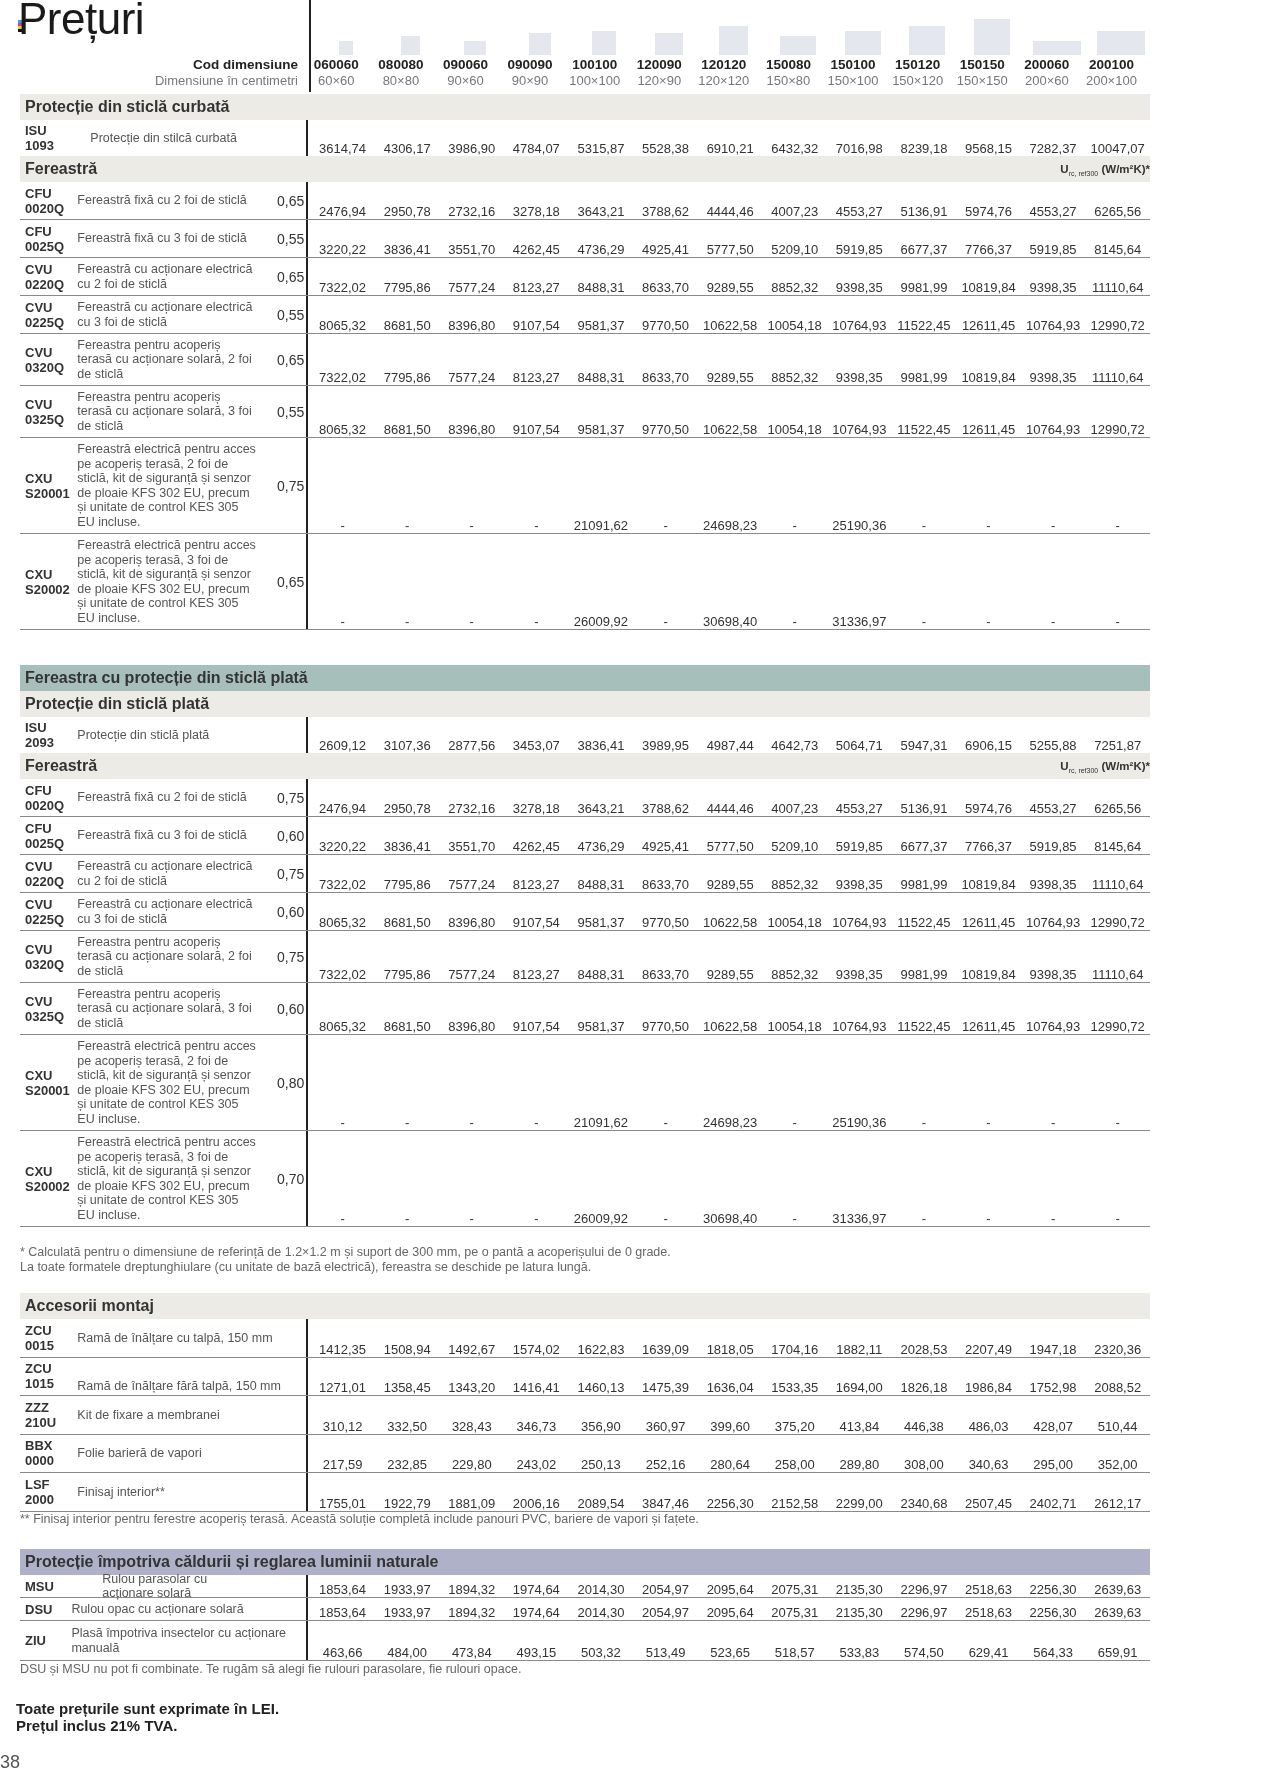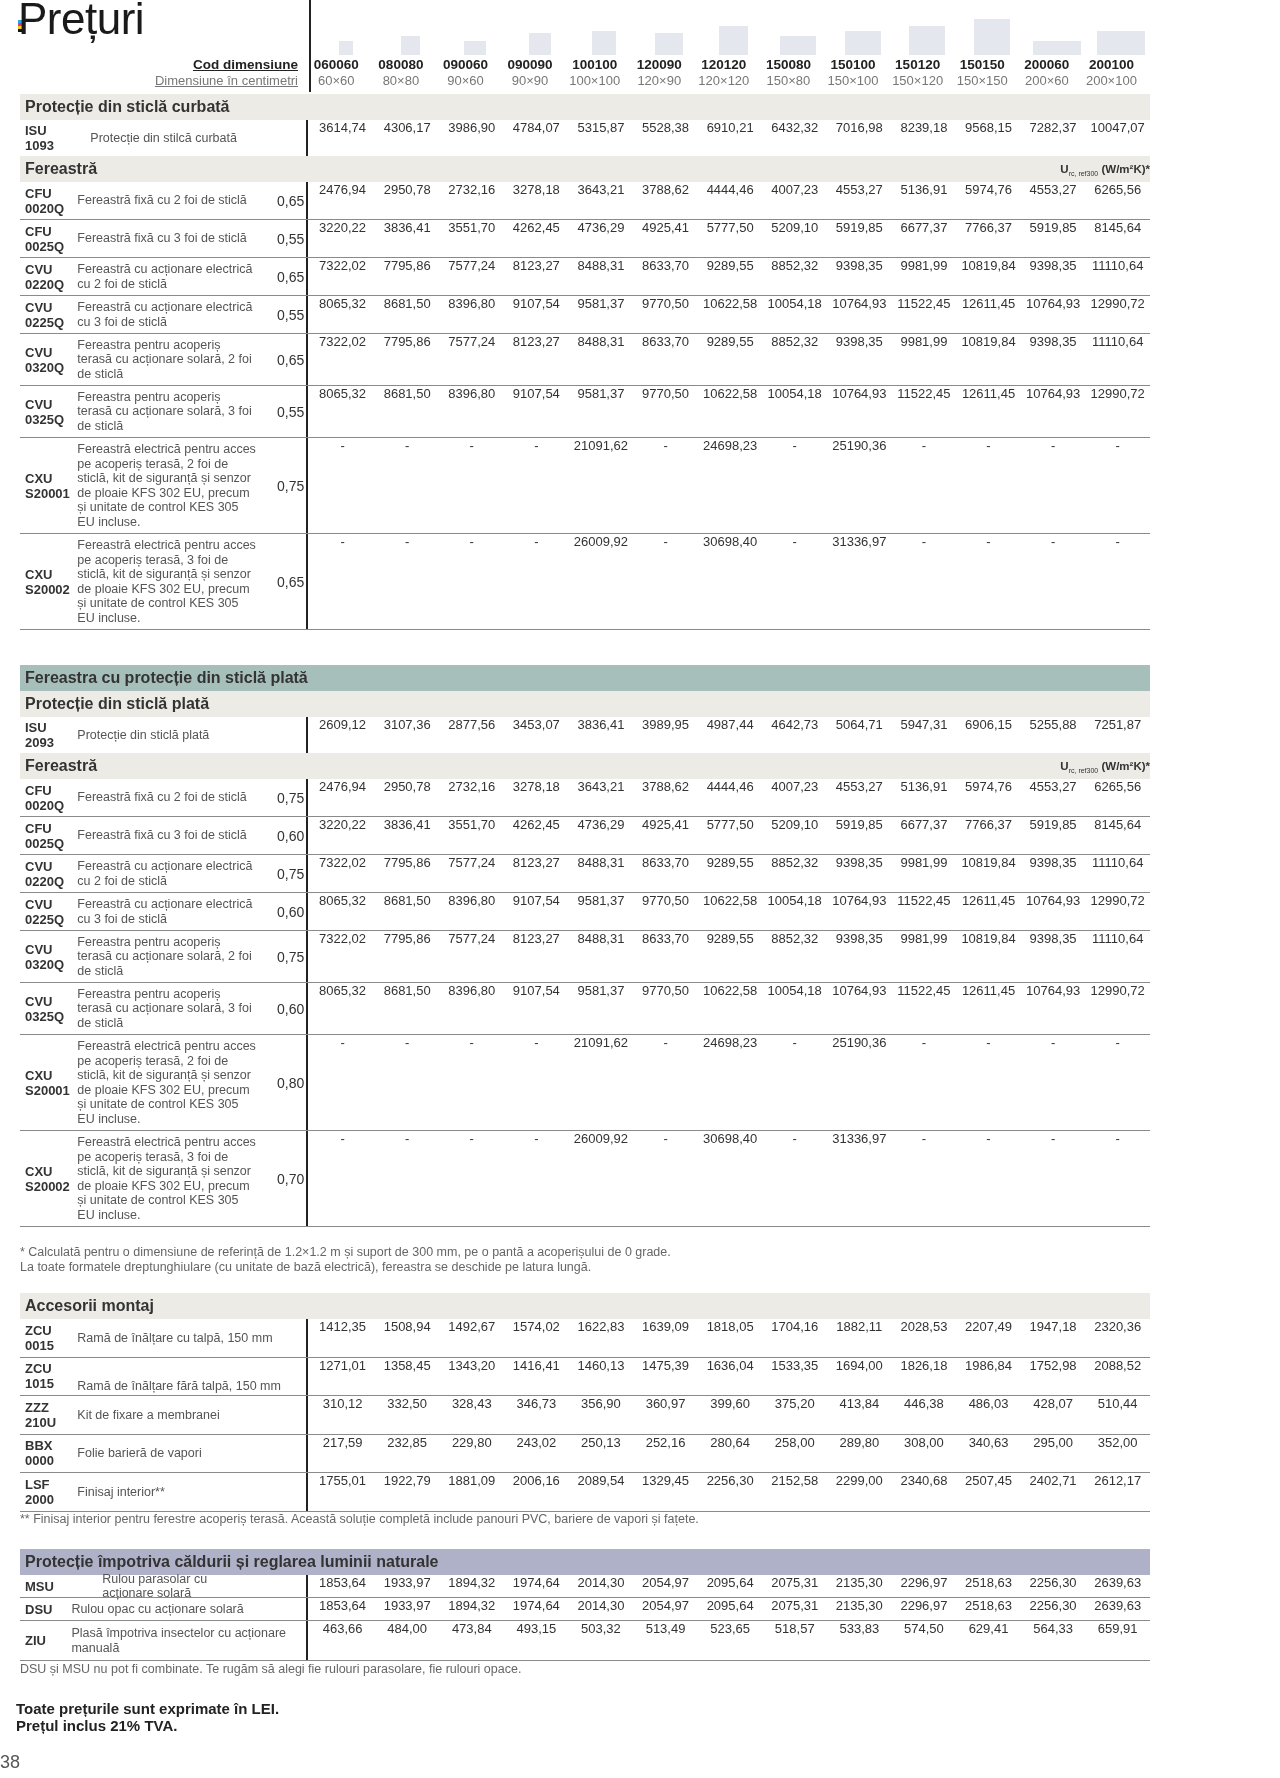--- a/index.html
+++ b/index.html
@@ -6,40 +6,40 @@
   body { width: 1280px; height: 1778px; background: #ffffff; font-family: "Liberation Sans", sans-serif; color: #222; position: relative; overflow: hidden; }
   .page-title { position: absolute; left: 18px; top: -6px; font-size: 44px; font-weight: normal; color: #1a1a1a; letter-spacing: -0.5px; }
   .logo-mark { position: absolute; left: 18px; top: 20px; width: 6px; height: 13px; }
   .logo-mark span { display: block; height: 3px; }
   .vline { position: absolute; left: 309px; width: 2px; background: #222; }
 
   .hdr { position: absolute; left: 20px; top: 0; width: 1130px; height: 92px; }
   .size-boxes { position: absolute; left: 290px; top: 0; height: 55px; width: 860px; }
   .size-box { position: absolute; bottom: 0; background: #e4e7ee; }
   .hdr-row { position: absolute; left: 0; width: 1130px; display: flex; }
-  .hdr-label { width: 284px; text-align: right; padding-right: 6px; text-decoration: underline; }
+  .hdr-label { width: 284px; text-align: right; padding-right: 6px; }
   .hdr-cells { display: flex; }
   .hdr-cells span { width: 64.6px; text-align: center; }
   .row-code { top: 57px; font-size: 13.5px; font-weight: bold; color: #222; }
   .row-dim { top: 73px; font-size: 13px; color: #777; }
 
   .tbl { position: absolute; left: 20px; width: 1130px; }
   .band { height: 26px; line-height: 26px; padding-left: 5px; font-weight: bold; font-size: 16px; color: #333; }
   .band.teal { background: #a6bfba; }
   .band.beige { background: #ecebe6; }
   .band.lilac { background: #afb1c8; }
   .band.fereastra { display: flex; justify-content: space-between; }
   .band .uval { font-weight: bold; font-size: 11.5px; margin-left: 140px; color: #333; }
   .band .uval sub { font-size: 7px; font-weight: normal; }
   .row { display: flex; align-items: center; border-bottom: 1.5px solid #8a8a8a; }
   .row.noborder { border-bottom: none; }
   .code { width: 58px; padding-left: 5px; font-weight: bold; font-size: 13px; line-height: 15px; color: #333; }
   .desc { width: 182px; font-size: 12.5px; color: #555; line-height: 14.5px; }
   .uv { width: 50px; text-align: right; font-size: 14px; color: #333; padding-right: 2px; }
-  .vals { display: flex; border-left: 2px solid #222; height: 100%; align-items: flex-start; padding-left: 2px; }
+  .vals { display: flex; border-left: 2px solid #222; height: 100%; align-items: flex-end; padding-left: 2px; }
   .vals span { width: 64.6px; text-align: center; font-size: 13px; color: #333; }
   .row .cellwrap { display: flex; align-items: stretch; align-self: stretch; }
   .note { position: absolute; left: 20px; font-size: 12.5px; color: #666; line-height: 15px; }
   .bold-note { position: absolute; left: 16px; font-size: 15px; font-weight: bold; color: #222; line-height: 17px; }
   .page-num { position: absolute; left: 0; top: 1752px; font-size: 18px; color: #555; }
 </style>
 </head>
 <body>
 
 <div class="logo-mark" id="logo">
@@ -690,21 +690,21 @@
           <div>2000</div>
         </div>
         <div class="desc" style="width: 232px;">Finisaj interior**</div>
         <div class="cellwrap">
           <div class="vals">
             <span>1755,01</span>
             <span>1922,79</span>
             <span>1881,09</span>
             <span>2006,16</span>
             <span>2089,54</span>
-            <span>1329,45</span>
+            <span>3847,46</span>
             <span>2256,30</span>
             <span>2152,58</span>
             <span>2299,00</span>
             <span>2340,68</span>
             <span>2507,45</span>
             <span>2402,71</span>
             <span>2612,17</span>
           </div>
         </div>
       </div>

